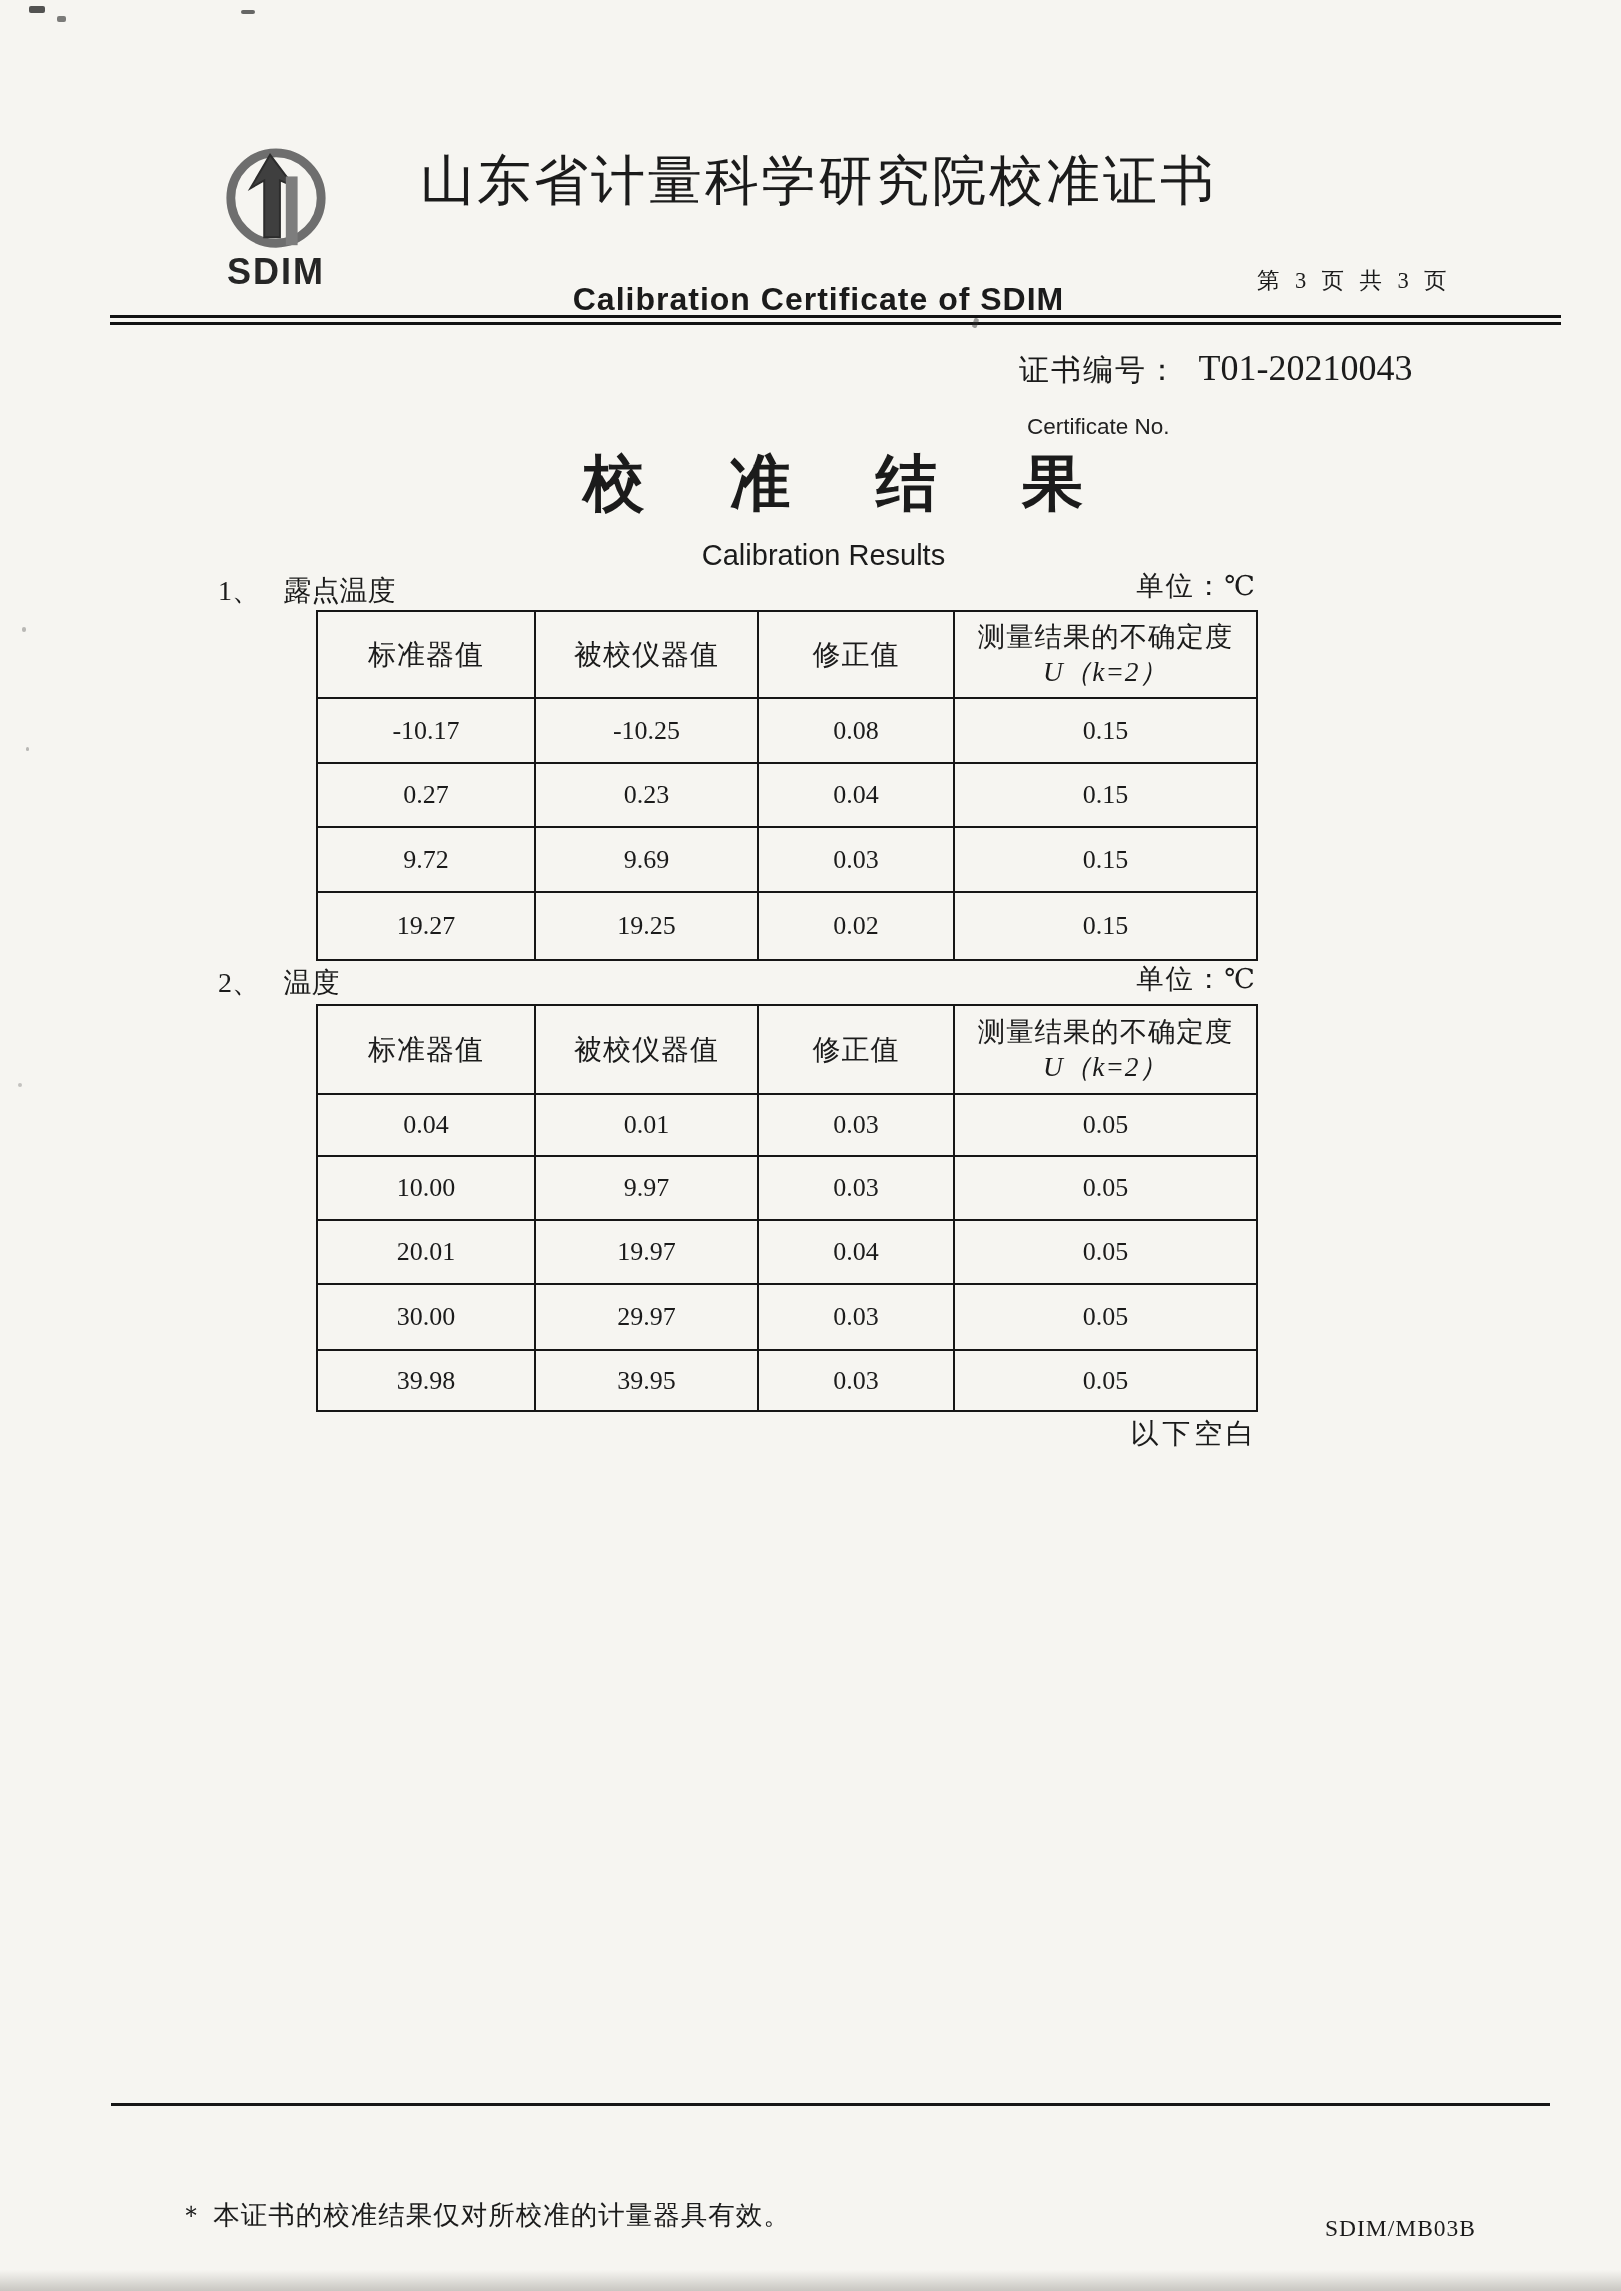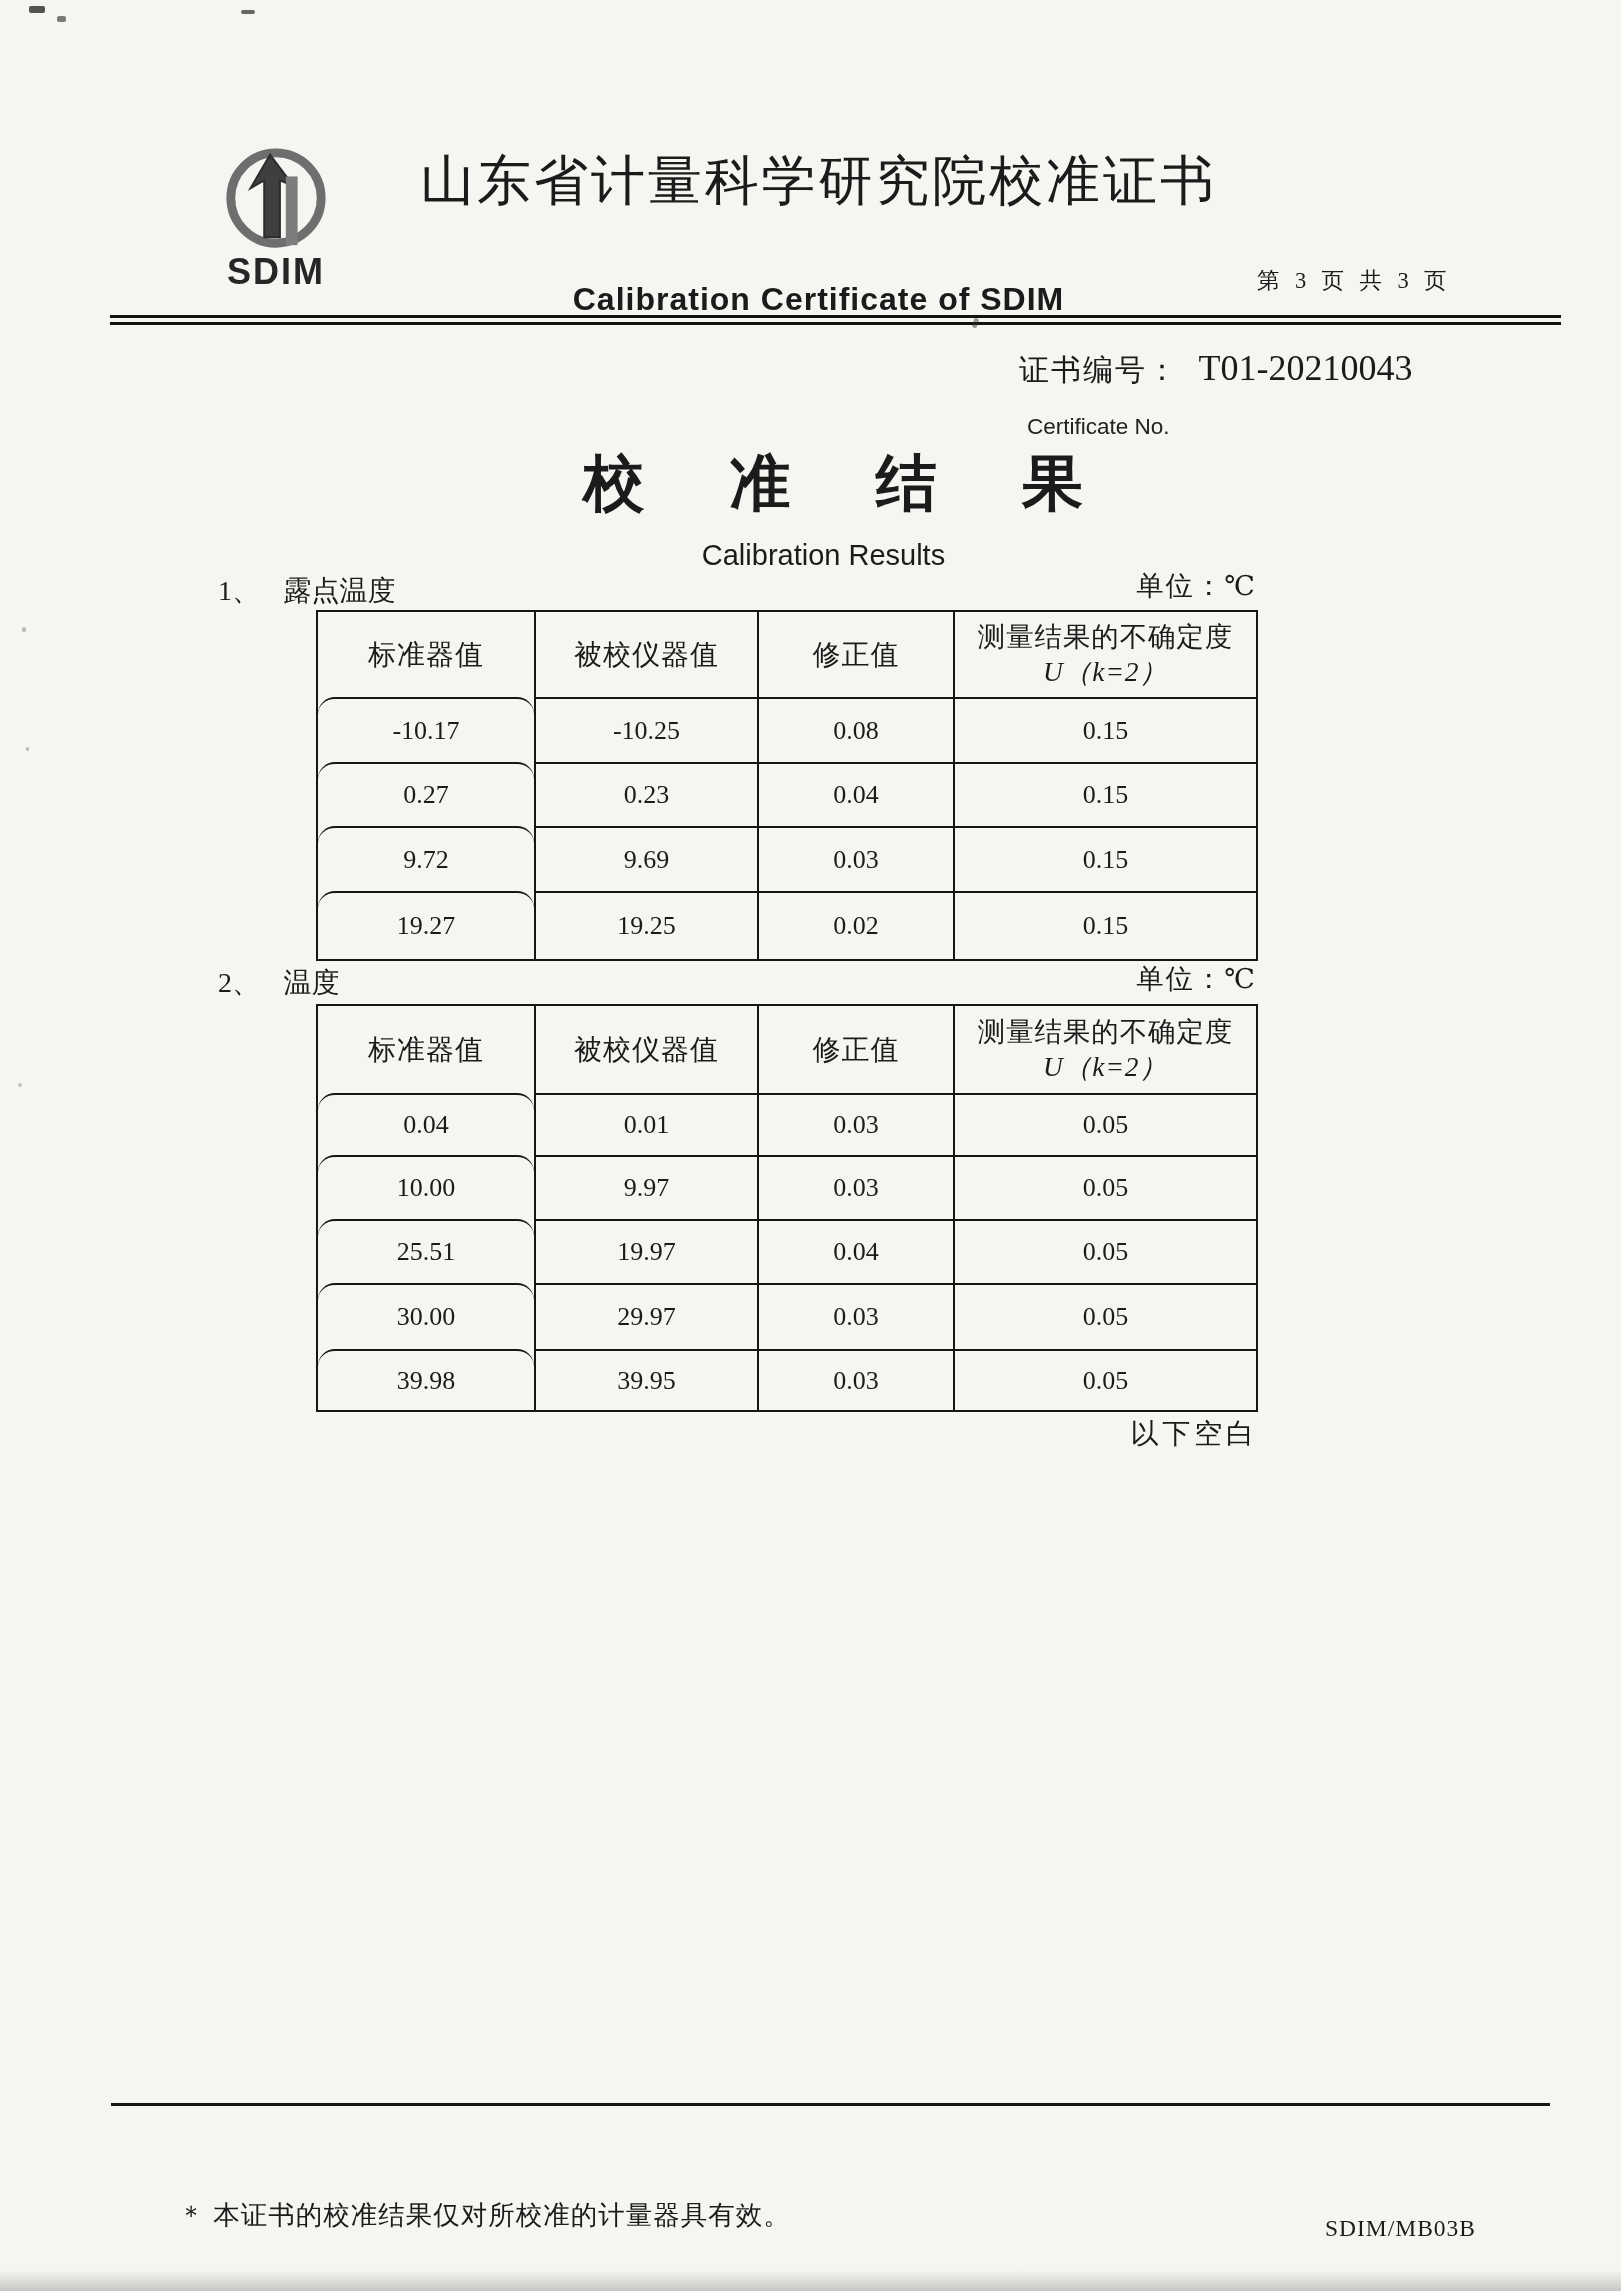--- a/index.html
+++ b/index.html
@@ -51,21 +51,21 @@
 
   
   .ctable { position:absolute; left:316px; width:942px; box-sizing:border-box;
             display:grid; grid-template-columns:216px 223px 196px 1fr;
             border:2.9px solid #161616; background:transparent; }
   .t1 { top:610px; height:351px; grid-template-rows:85px 65px 64px 65px 1fr; }
   .t2 { top:1004px; height:408px; grid-template-rows:87px 62px 64px 64px 66px 1fr; }
   .ctable > div { border-left:2px solid #161616; border-top:2.9px solid #161616;
                   display:flex; flex-direction:column; align-items:center; justify-content:center;
                   text-align:center; }
-  .ctable > div:nth-child(4n+1) { border-left:none;border-radius:17px; }
+  .ctable > div:nth-child(4n+1) { border-left:none; }
   .ctable > div:nth-child(-n+4) { border-top:none; }
   .hcell { font-size:28px; letter-spacing:1px; }
   .hcell .u-line1 { font-size:27.4px; line-height:1.25; }
   .hcell .u-line2 { font-size:27.4px; font-style:italic; line-height:1.25; }
   .dcell { font-size:26px; }
 
   .end-marker { left:316px; top:1415px; width:942px; text-align:right;
                 font-size:28px; letter-spacing:3.9px; }
 
   
@@ -155,21 +155,21 @@
       <span class="u-line2">U（k=2）</span>
     </div>
     <div class="dcell">0.04</div>
     <div class="dcell">0.01</div>
     <div class="dcell">0.03</div>
     <div class="dcell">0.05</div>
     <div class="dcell">10.00</div>
     <div class="dcell">9.97</div>
     <div class="dcell">0.03</div>
     <div class="dcell">0.05</div>
-    <div class="dcell">25.51</div>
+    <div class="dcell">20.01</div>
     <div class="dcell">19.97</div>
     <div class="dcell">0.04</div>
     <div class="dcell">0.05</div>
     <div class="dcell">30.00</div>
     <div class="dcell">29.97</div>
     <div class="dcell">0.03</div>
     <div class="dcell">0.05</div>
     <div class="dcell">39.98</div>
     <div class="dcell">39.95</div>
     <div class="dcell">0.03</div>

